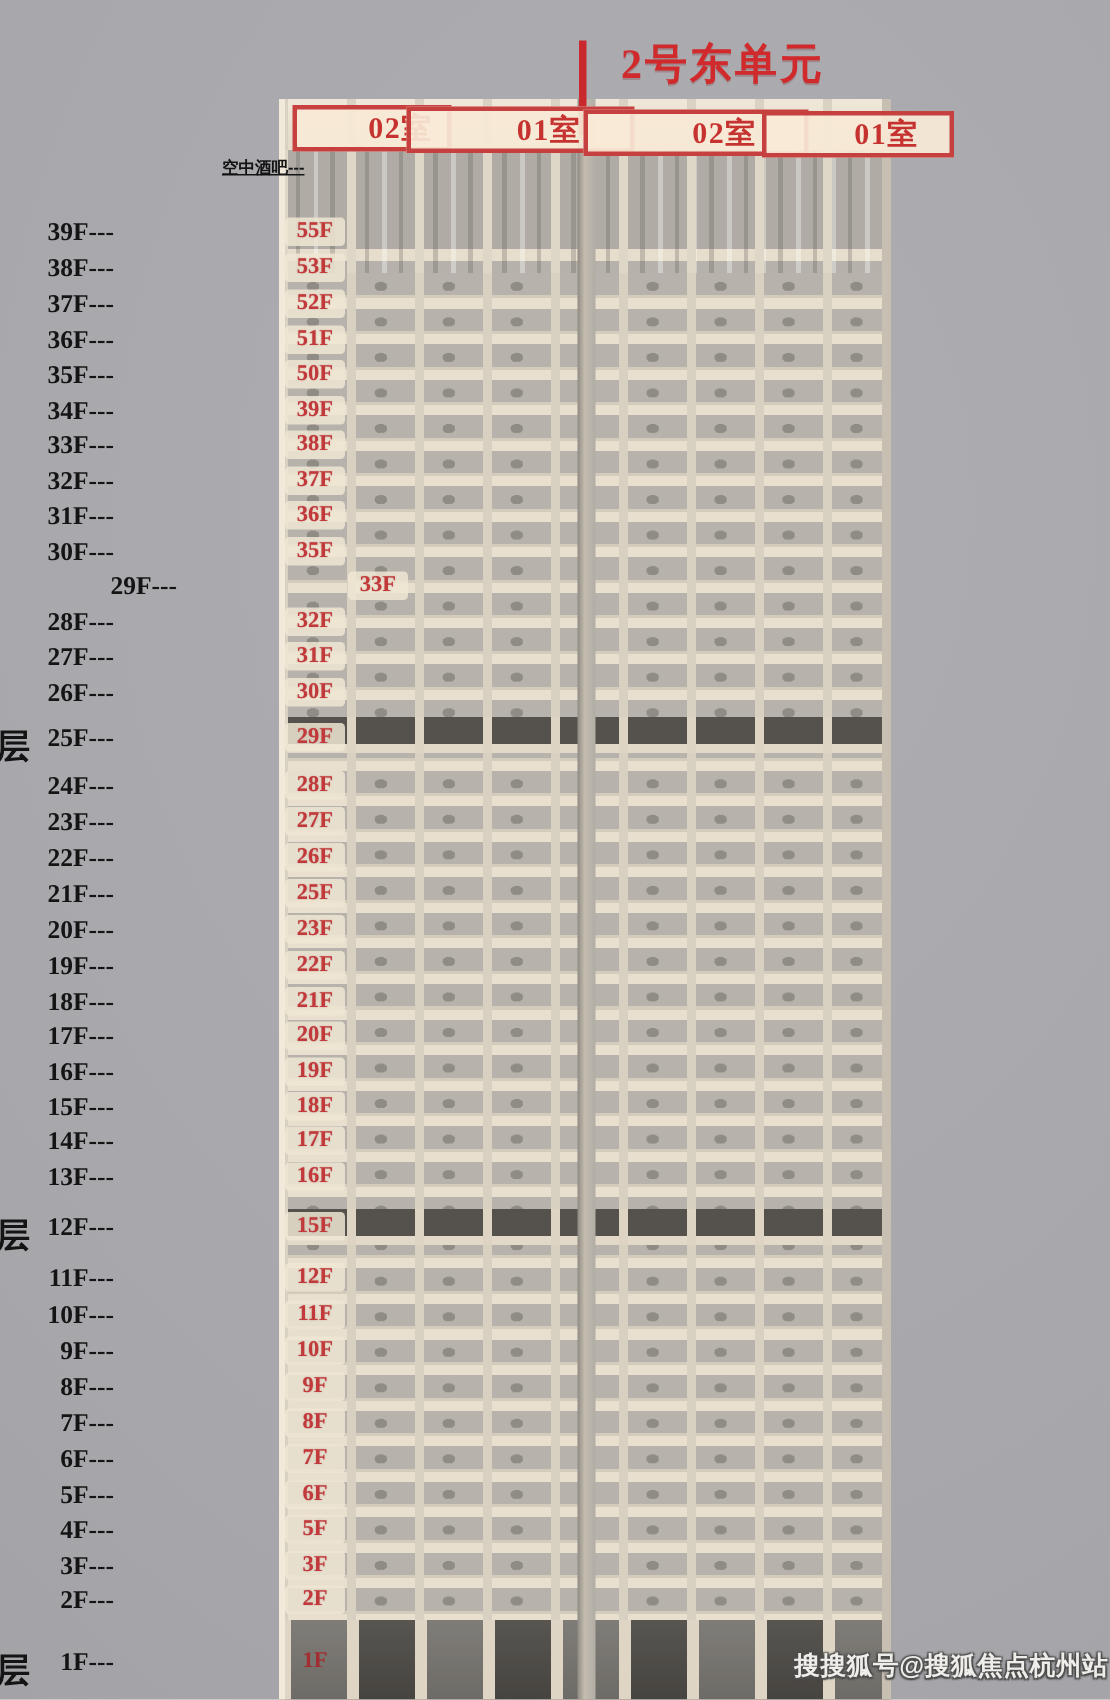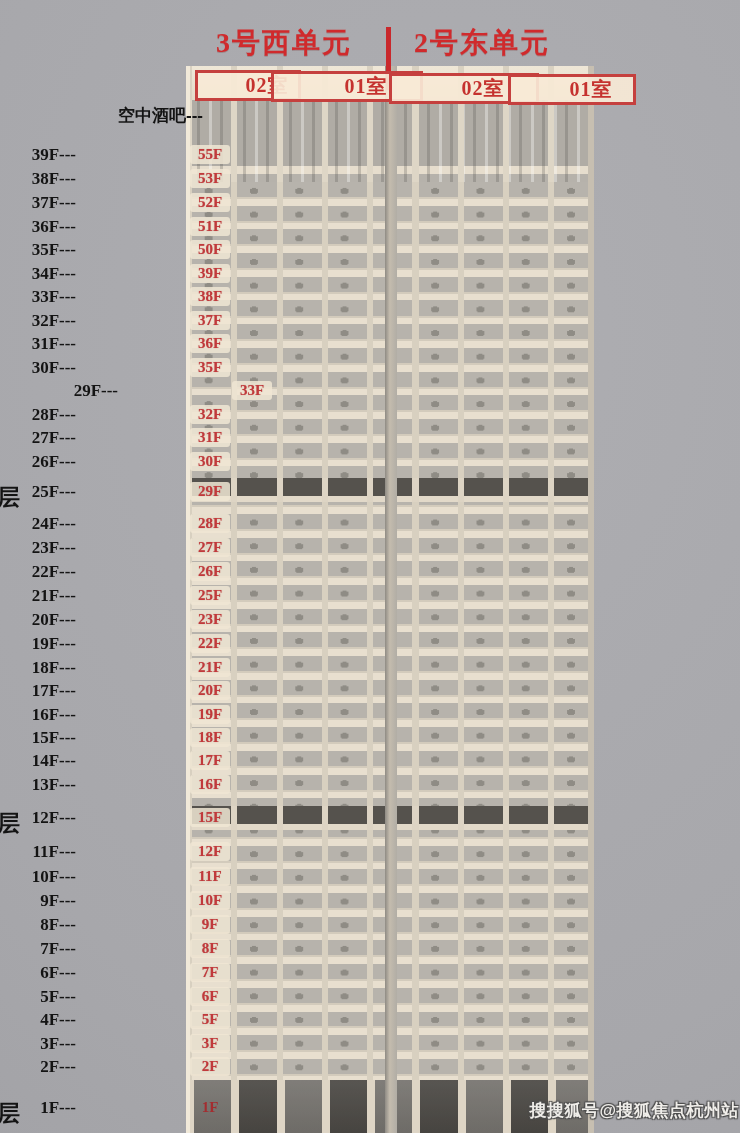--- a/index.html
+++ b/index.html
@@ -52,21 +52,21 @@
   .room-box{position:absolute;top:70px;height:25px;border:3px solid #c5403e;
     background:rgba(247,233,214,0.92);color:#c5322f;font-weight:bold;font-size:20px;
     font-family:"Liberation Serif","DejaVu Serif",serif;
     display:flex;align-items:center;justify-content:center;letter-spacing:1px;padding-left:38px;}
   .room-box.r1{left:195px;width:62px;}
   .room-box.r2{left:271px;top:71px;width:108px;}
   .room-box.r3{left:389px;top:73px;width:106px;}
   .room-box.r4{left:508px;top:74px;width:84px;}
   
   .skybar-label{position:absolute;top:104px;right:537px;color:#141414;font-weight:bold;
-    font-size:17px;white-space:nowrap;}
+    font-size:11px;white-space:nowrap;text-decoration:underline;}
   .floor-row{position:absolute;left:0;width:632px;height:20px;}
   .floor-note{position:absolute;right:612px;top:0;color:#141414;font-weight:bold;
     font-size:23px;white-space:nowrap;}
   .floor-phys{position:absolute;right:556px;top:0;color:#141414;font-weight:bold;
     font-size:17px;white-space:nowrap;font-family:"Liberation Serif","DejaVu Serif",serif;}
   .floor-chip{position:absolute;left:190px;top:0;min-width:34px;padding:1px 3px;
     background:rgba(240,230,212,0.85);border-radius:3px;color:#c1393b;font-weight:bold;
     font-size:15px;text-align:center;font-family:"Liberation Serif","DejaVu Serif",serif;
     text-shadow:0 0 1px rgba(140,30,30,0.4);}
   .floor-row.dark-row .floor-chip{background:none;color:#a8262a;text-shadow:none;opacity:0.9;}
@@ -85,21 +85,20 @@
     <div class="skybar-band"></div>
     <div class="facade"></div>
     <div class="safety-band b1"></div>
     <div class="safety-band b2"></div>
     <div class="ground"></div>
     <div class="center-divider"></div>
     <div class="left-edge"></div>
     <div class="right-edge"></div>
   </div>
 
-  <div class="hdr hdr-left">3号西单元</div>
   <div class="hdr hdr-right">2号东单元</div>
   <div class="hdr-divider"></div>
 
   <div class="room-box r1">02室</div>
   <div class="room-box r2">01室</div>
   <div class="room-box r3">02室</div>
   <div class="room-box r4">01室</div>
 
   <div class="skybar-label">空中酒吧---</div>
 

